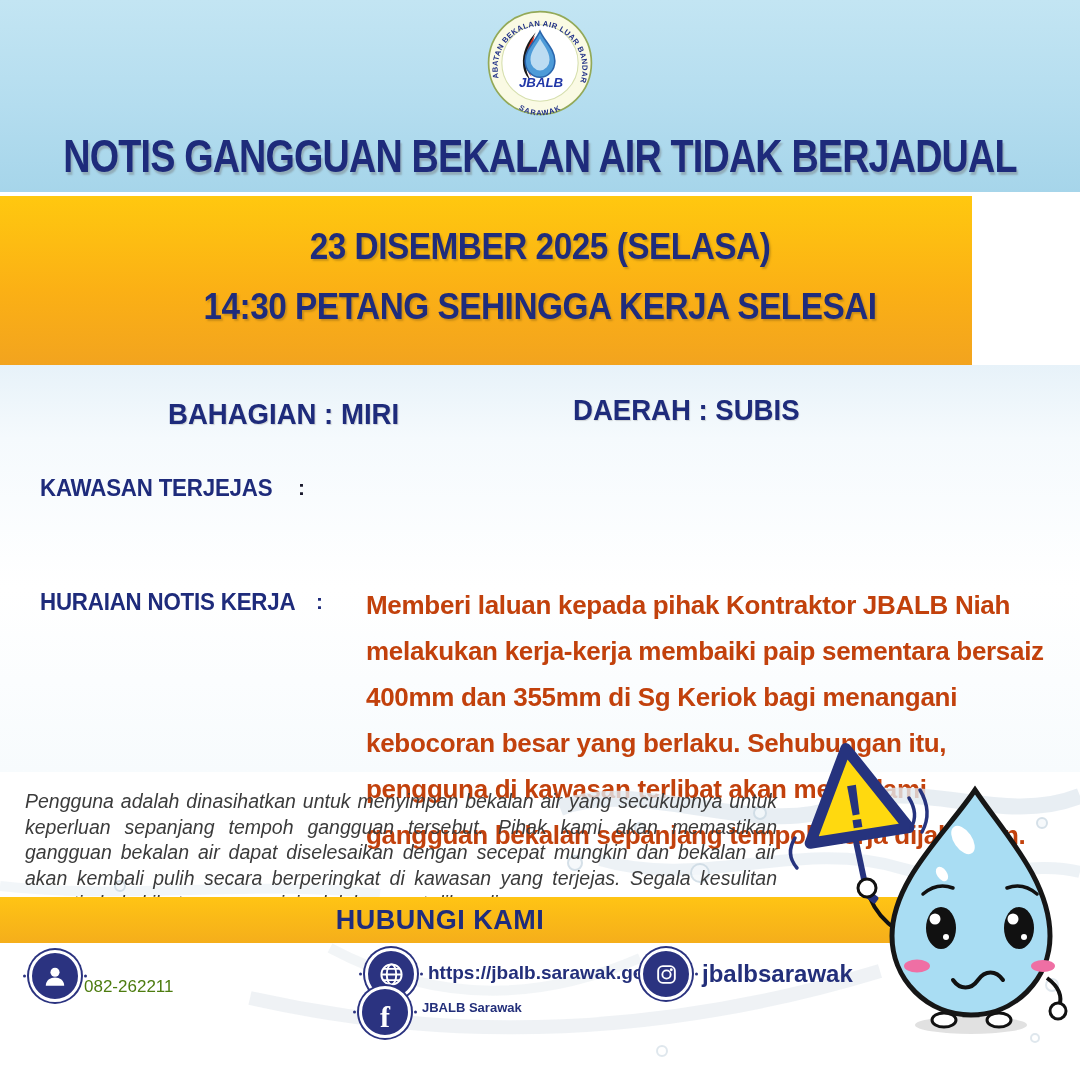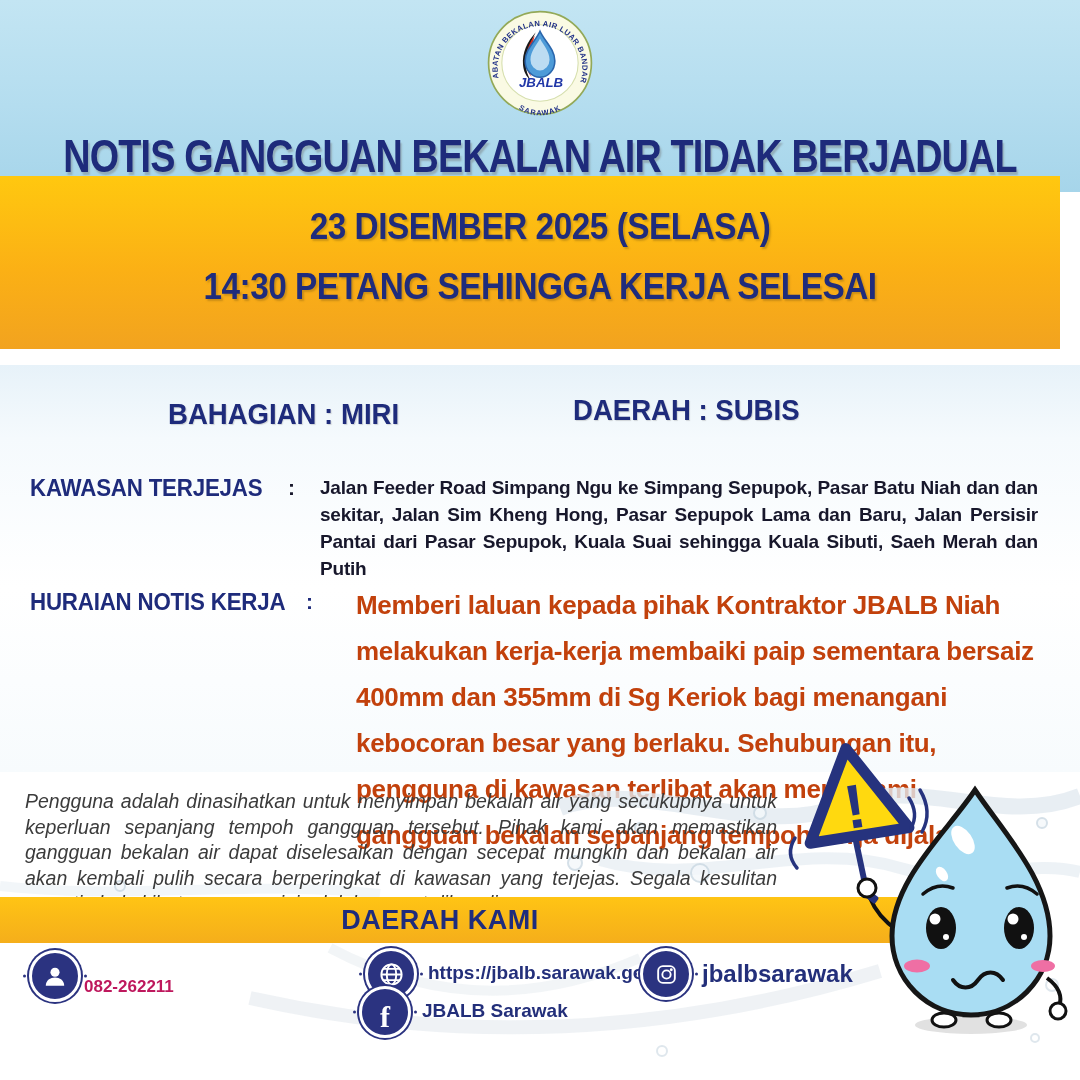--- a/index.html
+++ b/index.html
@@ -9,37 +9,37 @@
   
   .header-band{position:absolute;top:0;left:0;width:1080px;height:192px;
     background:linear-gradient(180deg,#C3E5F3 0%,#B4DDEF 55%,#A6D5EA 100%);}
   .logo-svg{position:absolute;left:487px;top:10px;width:106px;height:106px;}
   .page-title{position:absolute;top:129px;left:-119px;width:1318px;text-align:center;
     font-size:46px;font-weight:bold;color:#1E2B7B;letter-spacing:-1px;white-space:nowrap;
     transform:scaleX(0.82);transform-origin:center;
     text-shadow:2px 3px 2px rgba(110,110,110,.40);}
 
   
-  .date-band{position:absolute;top:176px;left:0;width:1060px;height:173px;
+  .date-band{position:absolute;top:196px;left:0;width:972px;height:173px;
     background:linear-gradient(180deg,#FFC80F 0%,#FBB015 55%,#F2A31F 100%);}
   .date-line{position:absolute;left:-60px;width:1200px;text-align:center;white-space:nowrap;
     font-size:37px;font-weight:bold;color:#1F2C7C;letter-spacing:-0.5px;
     transform:scaleX(0.9);transform-origin:center;
     text-shadow:2px 2px 2px rgba(120,90,20,.35);}
   .dl1{top:30px;} .dl2{top:90px;}
 
   
   .content-band{position:absolute;top:365px;left:0;width:1080px;height:407px;
     background:linear-gradient(180deg,#E7F2F9 0%,#F5FAFD 18%,#FFFFFF 55%,#F7FBFD 100%);}
   .region-text{position:absolute;font-size:29px;font-weight:bold;color:#1E2B7B;
     transform:scaleX(.95);transform-origin:left;white-space:nowrap;
     text-shadow:1px 1px 1px rgba(130,130,130,.30);}
   .bahagian{left:168px;top:398px;} .daerah{left:573px;top:394px;}
 
-  .detail-row{position:absolute;left:30px;width:1008px;display:grid;
+  .detail-row{position:absolute;left:40px;width:1008px;display:grid;
     grid-template-columns:258px 32px 1fr;}
   .row-kawasan{top:474px;} .row-huraian{top:588px;gap:18px;}
   .detail-label{font-size:23px;font-weight:bold;color:#1E2B7B;letter-spacing:-0.2px;
     padding-top:1px;transform:scaleX(.97);transform-origin:left;white-space:nowrap;}
   .detail-colon{font-size:21px;font-weight:bold;color:#17172B;padding-top:2px;}
   .row-huraian .detail-colon{color:#1E2B7B;}
   .kawasan-text{font-size:19px;font-weight:bold;color:#17172B;line-height:27px;
     text-align:justify;letter-spacing:-0.2px;}
   .huraian-text{font-size:26px;font-weight:bold;color:#c2410c;line-height:46px;
     letter-spacing:-0.3px;padding-right:4px;margin-top:-6px;}
@@ -70,24 +70,24 @@
     border-radius:50%;background:#2B3380;transform:translateY(-50%);}
   .cicon::before{left:-9px;} .cicon::after{right:-9px;}
   .icon-person{left:29px;top:950px;}
   .icon-globe{left:365px;top:948px;}
   .icon-insta{left:640px;top:948px;}
   .icon-fb{left:359px;top:986px;}
   .fb-glyph{color:#fff;font-size:30px;font-weight:bold;line-height:1;margin-top:9px;
     font-family:"Liberation Serif",serif;}
   .c-label{position:absolute;left:84px;top:953px;font-size:17px;font-weight:bold;
     color:#232F7A;letter-spacing:-0.2px;white-space:nowrap;}
-  .c-phone{position:absolute;left:84px;top:977px;font-size:17px;font-weight:bold;color:#be185d;}
+  .c-phone{position:absolute;left:84px;top:977px;font-size:17px;font-weight:normal;color:#4d7c0f;}
   .c-web{position:absolute;left:428px;top:962px;font-size:19px;font-weight:bold;color:#232F7A;white-space:nowrap;}
   .c-insta{position:absolute;left:702px;top:960px;font-size:24px;font-weight:bold;color:#232F7A;}
-  .c-fb{position:absolute;left:422px;top:1000px;font-size:19px;font-weight:bold;color:#232F7A;}
+  .c-fb{position:absolute;left:422px;top:1000px;font-size:13px;font-weight:bold;color:#232F7A;}
 
   
   .mascot-svg{position:absolute;left:775px;top:728px;width:310px;height:306px;}
 </style>
 </head>
 <body>
 
 <div id="page">
 
   <div class="header-band"></div>
@@ -123,21 +123,20 @@
     <div class="date-line dl2">14:30 PETANG SEHINGGA KERJA SELESAI</div>
   </div>
 
   <div class="content-band"></div>
   <div class="region-text bahagian">BAHAGIAN : MIRI</div>
   <div class="region-text daerah">DAERAH : SUBIS</div>
 
   <div class="detail-row row-kawasan">
     <div class="detail-label">KAWASAN TERJEJAS</div>
     <div class="detail-colon">:</div>
-    <div class="kawasan-text">Jalan Feeder Road Simpang Ngu ke Simpang Sepupok, Pasar Batu Niah dan dan sekitar, Jalan Sim Kheng Hong, Pasar Sepupok Lama dan Baru, Jalan Persisir Pantai dari Pasar Sepupok, Kuala Suai sehingga Kuala Sibuti, Saeh Merah dan Putih</div>
   </div>
 
   <div class="detail-row row-huraian">
     <div class="detail-label">HURAIAN NOTIS KERJA</div>
     <div class="detail-colon">:</div>
     <div class="huraian-text">Memberi laluan kepada pihak Kontraktor JBALB Niah melakukan kerja-kerja membaiki paip sementara bersaiz 400mm dan 355mm di Sg Keriok bagi menangani kebocoran besar yang berlaku. Sehubungan itu, pengguna di kawasan terlibat akan mengalami gangguan bekalan sepanjang tempoh kerja dijalankan.</div>
   </div>
 
   <svg class="splash-svg" viewBox="0 0 1080 135">
     <path d="M560,40 C640,8 760,72 840,38 C920,6 1000,60 1080,28" stroke="#E2EAF0" stroke-width="16" fill="none" opacity="0.8"></path>
@@ -151,21 +150,21 @@
       <circle cx="985" cy="95" r="8"></circle>
         <circle cx="1042" cy="55" r="5"></circle>
       <circle cx="870" cy="20" r="5"></circle>
         <circle cx="120" cy="118" r="5"></circle>
     </g>
   </svg>
 
   <div class="advisory">Pengguna adalah dinasihatkan untuk menyimpan bekalan air yang secukupnya untuk keperluan sepanjang tempoh gangguan tersebut. Pihak kami akan memastikan gangguan bekalan air dapat diselesaikan dengan secepat mungkin dan bekalan air akan kembali pulih secara berperingkat di kawasan yang terjejas. Segala kesulitan yang timbul akibat gangguan ini adalah sangat dikesali.</div>
 
   <div class="hubungi-band">
-    <span class="hubungi-text">DAERAH KAMI</span>
+    <span class="hubungi-text">HUBUNGI KAMI</span>
   </div>
   <div class="band-stripe stripe1"></div>
   <div class="band-stripe stripe2"></div>
 
   <div class="footer-band"></div>
   <svg class="footer-svg" viewBox="0 0 1080 137">
     <path d="M250,55 Q560,125 880,28" stroke="#E8EDF1" stroke-width="14" fill="none" opacity="0.7"></path>
     <path d="M330,5 Q480,85 640,15" stroke="#EDF1F4" stroke-width="10" fill="none" opacity="0.7"></path>
     <g stroke="#D7E1E9" fill="none" stroke-width="2" opacity="0.8">
       <circle cx="1052" cy="42" r="6"></circle>

